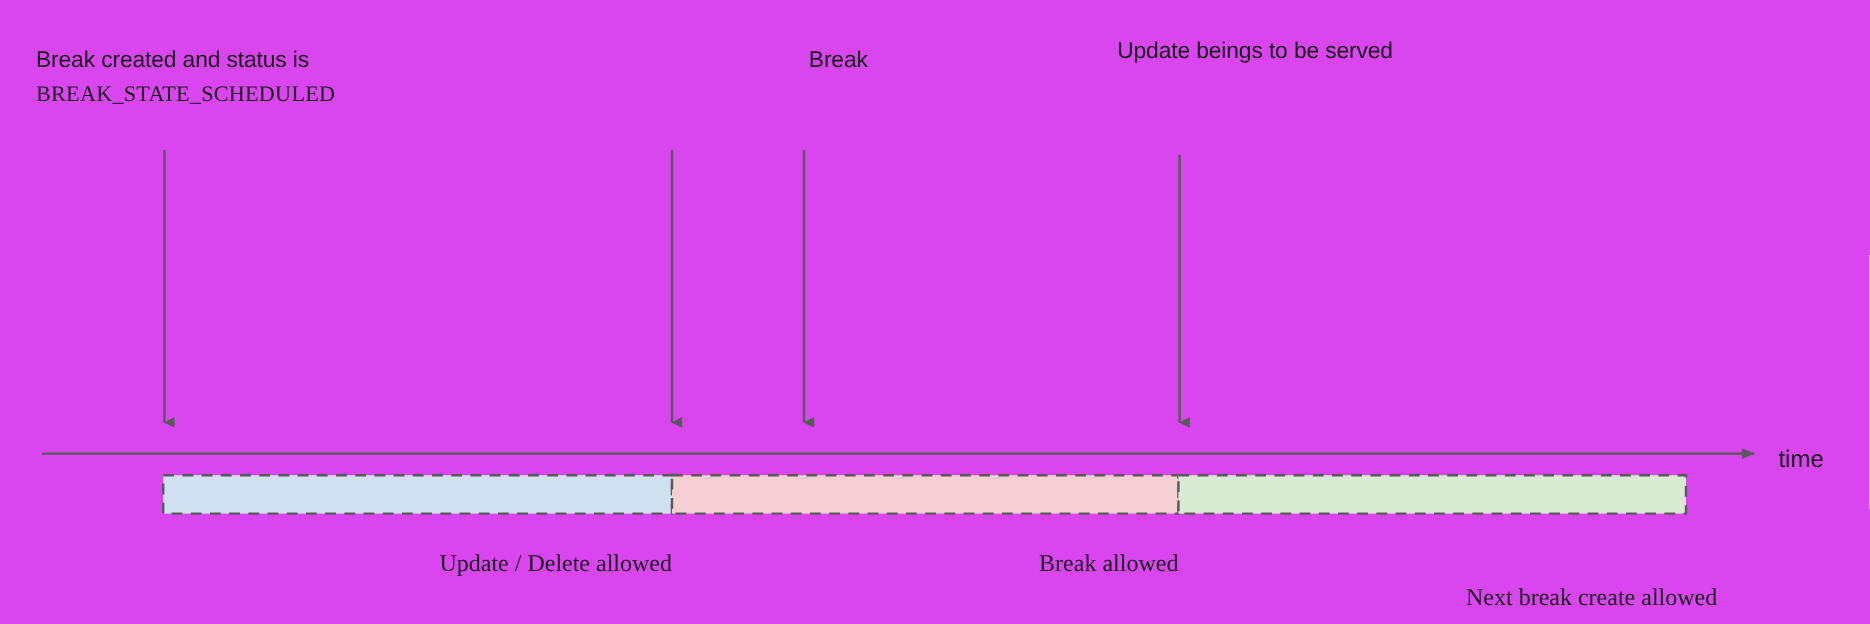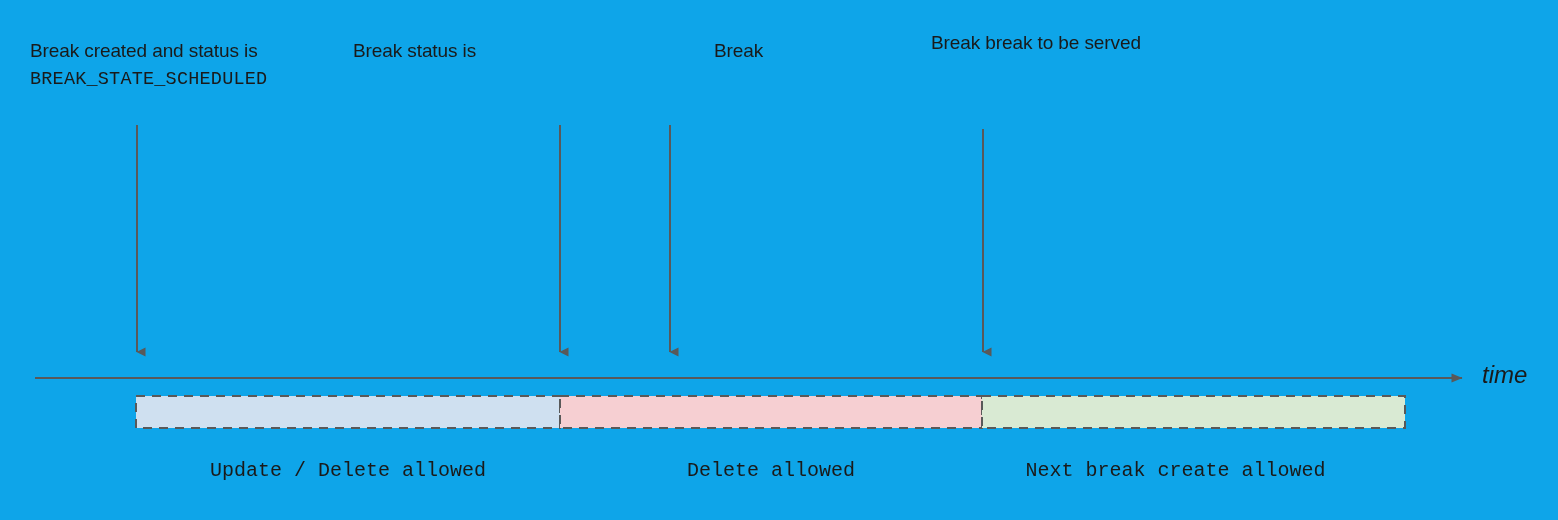--- a/index.html
+++ b/index.html
@@ -4,104 +4,102 @@
 <style>
   html, body {
     margin: 0;
     padding: 0;
     background: #ffffff;
   }
   #canvas {
     position: relative;
     width: 1558px;
     height: 520px;
-    background: #0ea5e9;
+    background: #d946ef;
     font-family: "Liberation Sans", sans-serif;
     overflow: hidden;
   }
 
   
   .annotation {
     position: absolute;
     color: #1a1a1a;
     font-size: 19px;
     line-height: 29px;
     white-space: nowrap;
   }
   .annotation .plain {
     display: block;
     font-family: "Liberation Sans", sans-serif;
     letter-spacing: -0.1px;
   }
   .annotation .code {
     display: block;
-    font-family: Liberation Mono, monospace;
+    font-family: Liberation Serif, serif;
     font-size: 18.5px;
     letter-spacing: 0.2px;
   }
 
   #ann-0 { left: 30px;  top: 36px;  }
   #ann-1 { left: 353px; top: 36px;  }
-  #ann-2 { left: 674px; top: 36px; margin-left: 40px;  }
+  #ann-2 { left: 674px; top: 36px;  }
   #ann-3 { left: 931px; top: 28px;  }
 
   
   #vector {
     position: absolute;
     left: 0;
     top: 0;
     width: 1558px;
     height: 520px;
   }
 
   
   #time-label {
     position: absolute;
     left: 1482px;
-    top: 361px;
-    font-size: 24px;
+    top: 372px;
+    font-size: 20px;
     color: #1a1a1a;
     font-family: "Liberation Sans", sans-serif;
-    font-style: italic;
   }
 
   
   .caption {
     position: absolute;
     top: 459px;
     font-size: 20px;
     color: #1a1a1a;
-    text-align: center;
+    text-align: right;
     white-space: nowrap;
-    font-family: Liberation Mono, monospace;
+    font-family: Liberation Serif, serif;
   }
   #cap-0 { left: 136px; width: 424px; }
   #cap-1 { left: 560px; width: 422px; }
-  #cap-2 { left: 964px; width: 423px; }
+  #cap-2 { left: 1008px; width: 423px; margin-top: 28px; }
 </style>
 </head>
 <body>
 
 <div id="canvas">
 
   <div class="annotation" id="ann-0">
     <span class="plain">Break created and status is</span>
     <span class="code">BREAK_STATE_SCHEDULED</span>
   </div>
 
   <div class="annotation" id="ann-1">
-    <span class="plain">Break status is</span>
   </div>
 
   <div class="annotation" id="ann-2">
     <span class="plain">Break</span>
   </div>
 
   <div class="annotation" id="ann-3">
-    <span class="plain">Break break to be served</span>
+    <span class="plain">Update beings to be served</span>
   </div>
 
   <svg id="vector" viewBox="0 0 1558 520">
     <defs>
       <marker id="mk-down" markerWidth="10" markerHeight="10" refX="5" refY="9" orient="auto" markerUnits="userSpaceOnUse">
         <path d="M0.6,0.5 L9.4,0.5 L5,9.5 Z" fill="#595959"></path>
       </marker>
       <marker id="mk-right" markerWidth="12" markerHeight="10" refX="11" refY="5" orient="auto" markerUnits="userSpaceOnUse">
         <path d="M0.5,0.6 L11.5,5 L0.5,9.4 Z" fill="#595959"></path>
       </marker>
@@ -115,16 +113,16 @@
     <line x1="35" y1="378" x2="1462" y2="378" stroke="#595959" stroke-width="2" marker-end="url(#mk-right)"></line>
 
     <rect x="136" y="396" width="424" height="32" fill="#cfe0f0" stroke="#595959" stroke-width="2" stroke-dasharray="9 7"></rect>
     <rect x="560" y="396" width="422" height="32" fill="#f6cfd2" stroke="#595959" stroke-width="2" stroke-dasharray="9 7"></rect>
     <rect x="982" y="396" width="423" height="32" fill="#d9ead3" stroke="#595959" stroke-width="2" stroke-dasharray="9 7"></rect>
   </svg>
 
   <div id="time-label">time</div>
 
   <div class="caption" id="cap-0">Update / Delete allowed</div>
-  <div class="caption" id="cap-1">Delete allowed</div>
+  <div class="caption" id="cap-1">Break allowed</div>
   <div class="caption" id="cap-2">Next break create allowed</div>
 
 </div>
 
 </body></html>

